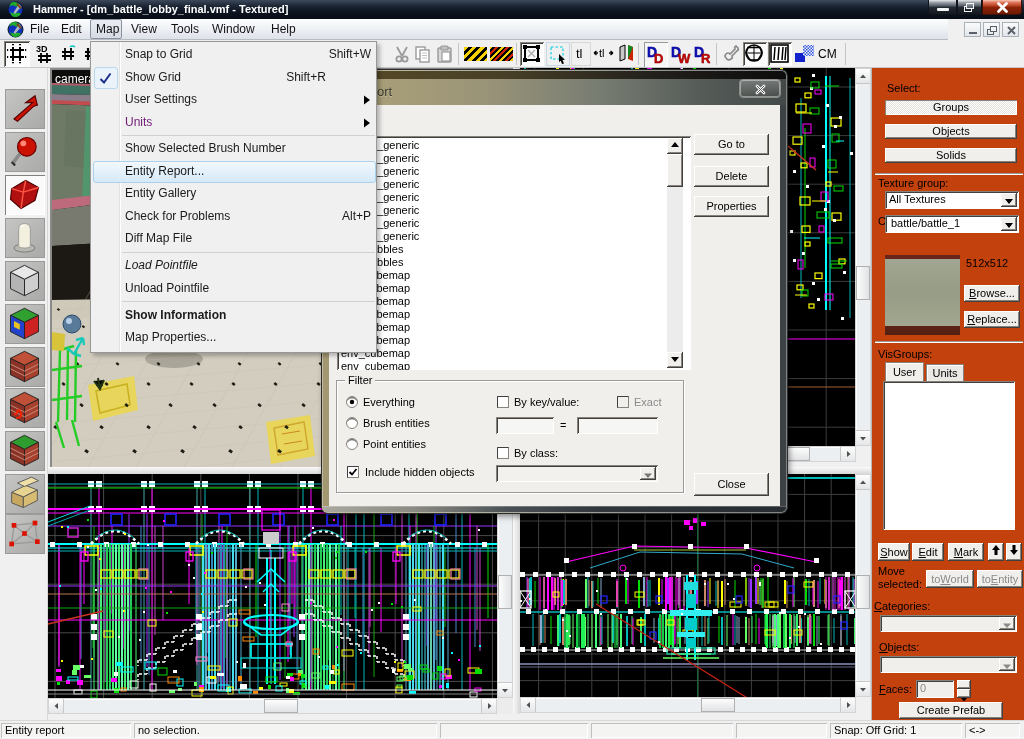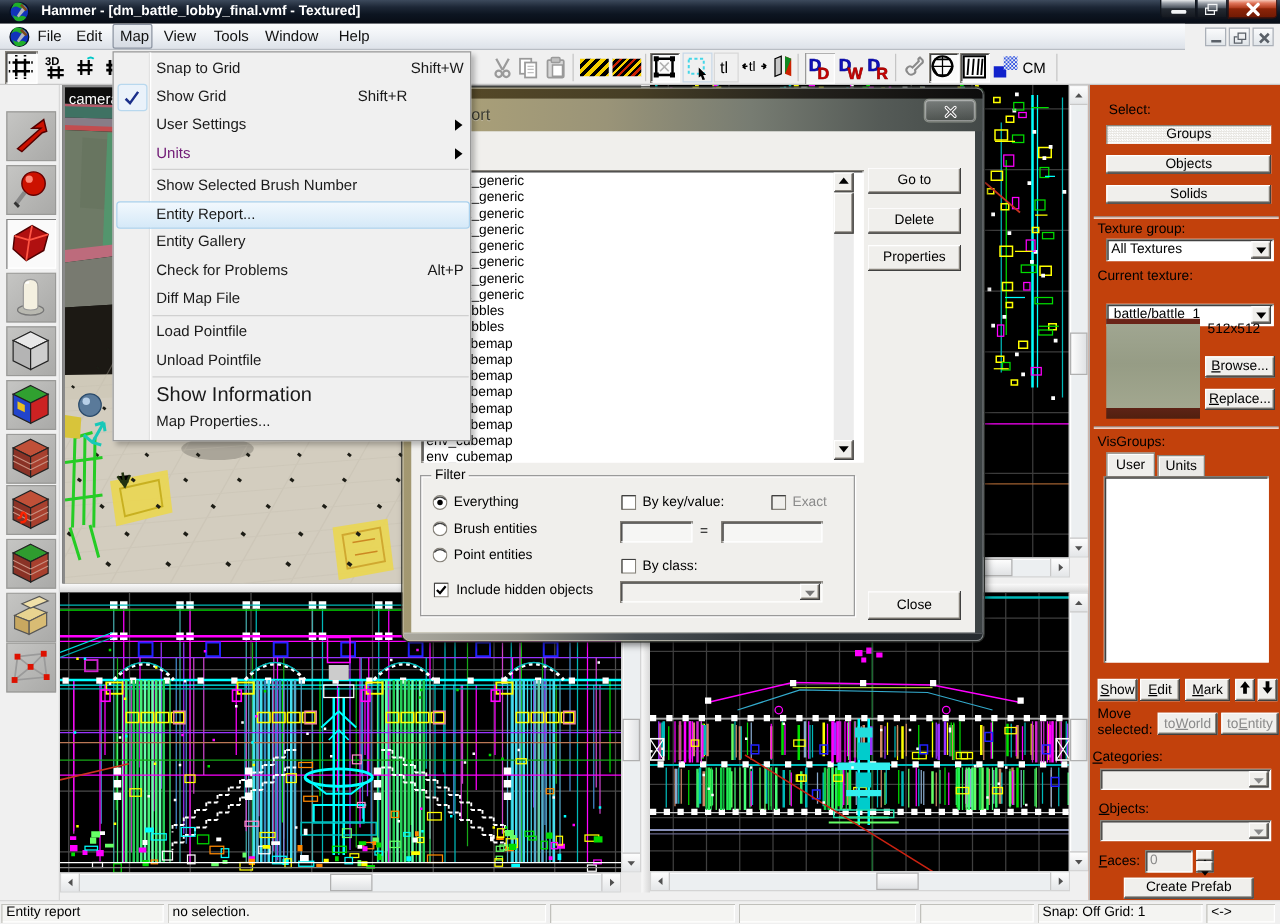--- a/index.html
+++ b/index.html
@@ -1478,21 +1478,21 @@
     <div class="abs btn" style="left:13px;top:80px;width:132px;height:15px;font-size:11px;line-height:15px;">Solids</div>
     <div class="abs" style="left:3px;top:105px;width:148px;height:2px;border-top:1px solid #9a9a9a;border-bottom:1px solid #fff;"></div>
     <div class="abs" style="left:6px;top:109px;width:90px;height:13px;font-size:11px;">Texture group:</div>
     <div class="abs sunkw" style="left:13px;top:123px;width:134px;height:18px;">
       <div class="abs" style="left:4px;top:2px;font-size:11px;">All Textures</div>
       <div class="abs btn" style="right:2px;top:2px;width:16px;height:14px;"><svg width="14" height="12" viewBox="0 0 14 12">
           <path d="M3 4 L7 9 L11 4 Z" fill="#000"></path>
         </svg></div>
     </div>
     <div class="abs" style="left:6px;top:147px;width:90px;height:13px;font-size:11px;">Current texture:</div>
-    <div class="abs sunkw" style="left:13px;top:175px;width:134px;height:18px;">
+    <div class="abs sunkw" style="left:13px;top:147px;width:134px;height:18px;">
       <div class="abs" style="left:6px;top:2px;font-size:11px;">battle/battle_1</div>
       <div class="abs btn" style="right:2px;top:2px;width:16px;height:14px;"><svg width="14" height="12" viewBox="0 0 14 12">
           <path d="M3 4 L7 9 L11 4 Z" fill="#000"></path>
         </svg></div>
     </div>
     <div class="abs" style="left:13px;top:187px;width:75px;height:80px;background:linear-gradient(180deg,#6a2418 0%,#6a2418 5%,#a0a691 5%,#969c85 45%,#a2a78f 89%,#5e2316 89%,#50200f 100%);"></div>
     <div class="abs" style="left:94px;top:189px;font-size:11px;">512x512</div>
     <div class="abs btn" style="left:92px;top:217px;width:56px;height:17px;font-size:11px;line-height:17px;"><span class="u">B</span>rowse...</div>
     <div class="abs btn" style="left:92px;top:243px;width:56px;height:17px;font-size:11px;line-height:17px;"><span class="u">R</span>eplace...</div>
     <div class="abs" style="left:3px;top:273px;width:148px;height:2px;border-top:1px solid #9a9a9a;border-bottom:1px solid #fff;"></div>
@@ -1660,17 +1660,17 @@
     </svg>
     <div class="abs" style="left:31px;top:93px;width:253px;height:1px;background:#d0d0d0;"></div>
     <div class="abs" style="left:34px;top:99px;font-size:12px;color:#1a1a1a;">Show Selected Brush Number</div>
     <div class="abs" style="left:2px;top:118.5px;width:283px;height:22px;background:linear-gradient(180deg,#f2f8fd,#d5e9f8);border:1px solid #a9d1ee;border-radius:3px;"></div>
     <div class="abs" style="left:34px;top:121.5px;font-size:12px;color:#1a1a1a;">Entity Report...</div>
     <div class="abs" style="left:34px;top:144px;font-size:12px;color:#1a1a1a;">Entity Gallery</div>
     <div class="abs" style="left:34px;top:166.5px;font-size:12px;color:#1a1a1a;">Check for Problems</div>
     <div class="abs" style="left:150px;top:166.5px;width:130px;font-size:12px;color:#1a1a1a;text-align:right;">Alt+P</div>
     <div class="abs" style="left:34px;top:189px;font-size:12px;color:#1a1a1a;">Diff Map File</div>
     <div class="abs" style="left:31px;top:209.5px;width:253px;height:1px;background:#d0d0d0;"></div>
-    <div class="abs" style="left:34px;top:216px;font-size:12px;color:#1a1a1a;">Load Pointfile</div>
+    <div class="abs" style="left:34px;top:216px;font-size:12px;color:#1a1a1a;font-style:italic;">Load Pointfile</div>
     <div class="abs" style="left:34px;top:238.5px;font-size:12px;color:#1a1a1a;">Unload Pointfile</div>
     <div class="abs" style="left:31px;top:259px;width:253px;height:1px;background:#d0d0d0;"></div>
-    <div class="abs" style="left:34px;top:265.5px;font-size:16px;color:#1a1a1a;">Show Information</div>
+    <div class="abs" style="left:34px;top:265.5px;font-size:12px;color:#1a1a1a;font-weight:bold;">Show Information</div>
     <div class="abs" style="left:34px;top:288px;font-size:12px;color:#1a1a1a;">Map Properties...</div>
   </div>
 </body></html>

